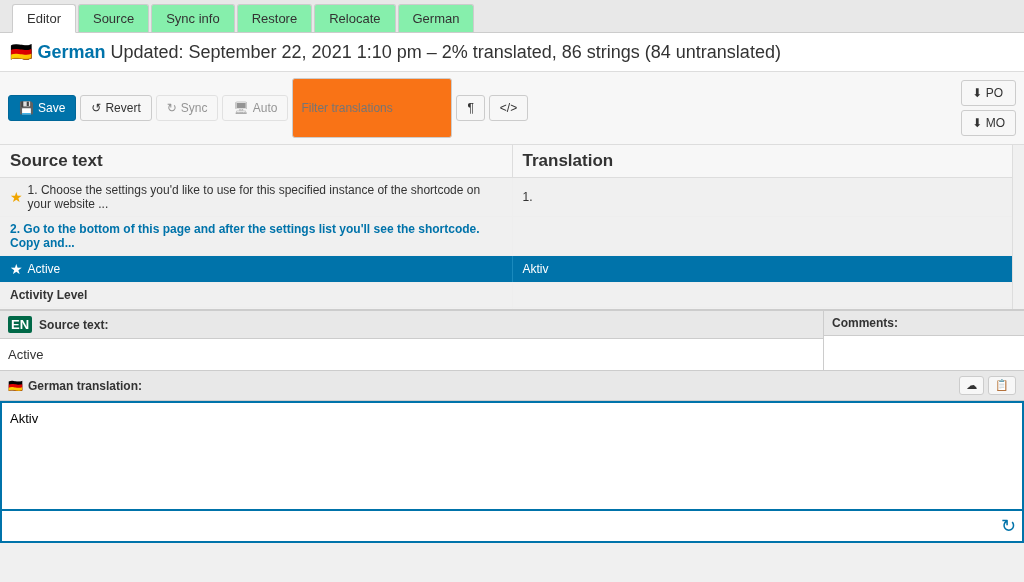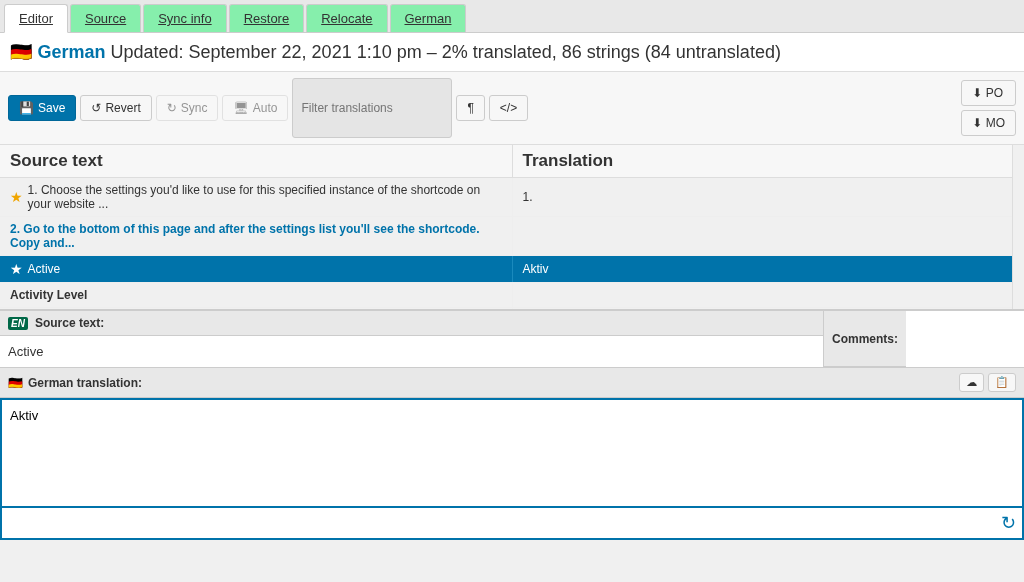--- a/index.html
+++ b/index.html
@@ -3,22 +3,21 @@
   <meta charset="utf-8">
   <style>
     * { box-sizing: border-box; margin: 0; padding: 0; }
     body { font-family: -apple-system, BlinkMacSystemFont, 'Segoe UI', Arial, sans-serif; font-size: 13px; background: #f0f0f0; color: #333; }
 
     
     .tab-bar {
       display: flex;
       background: #e8e8e8;
       border-bottom: 1px solid #ccc;
-      padding: 4px 4px 0 4px;
-      text-decoration: underline;
+      padding: 4px 4px 0 12px;
     }
     .tab {
       padding: 6px 14px;
       cursor: pointer;
       border: 1px solid #ccc;
       border-bottom: none;
       background: #86efac;
       margin-right: 2px;
       border-radius: 3px 3px 0 0;
       font-size: 13px;
@@ -69,21 +68,21 @@
     .btn:disabled, .btn.disabled {
       opacity: 0.5;
       cursor: default;
     }
     .filter-input {
       padding: 22px 8px;
       border: 1px solid #ccc;
       border-radius: 3px;
       font-size: 12px;
       width: 160px;
-      background: #e5e5e5;
+      background: #f97316;
     }
     .toolbar-spacer { flex: 1; }
     .toolbar-right {
       display: flex;
       gap: 4px;
       flex-direction: column;
     }
     .table-header {
       display: flex;
       background: #f7f7f7;
@@ -122,21 +121,21 @@
     }
     .source-area {
       flex: 1;
       display: flex;
       flex-direction: column;
       border-right: 1px solid #ccc;
     }
     .comments-area {
       width: 200px;
       display: flex;
-      flex-direction: row;
+      flex-direction: column;
     }
     .panel-label {
       background: #e8e8e8;
       padding: 5px 8px;
       font-size: 12px;
       border-bottom: 1px solid #ccc;
       display: flex;
       align-items: center;
       gap: 5px;
       font-weight: 600;
@@ -189,26 +188,25 @@
     }
     .refresh-icon {
       color: #0073aa;
       font-size: 18px;
       cursor: pointer;
     }
     .flag-en { 
       display: inline-block;
       background: #006847;
       color: #fff;
-      font-size: 10px;
+      font-size: 13px;
       padding: 1px 3px;
       border-radius: 2px;
       font-weight: bold;
       margin-right: 2px;
-      font-style: italic;
     }
 
     .main-layout {
       display: flex;
       flex-direction: column;
       height: calc(100vh - 0px);
       overflow: hidden;
     }
     .table-scroll-area {
       height: 165px;

